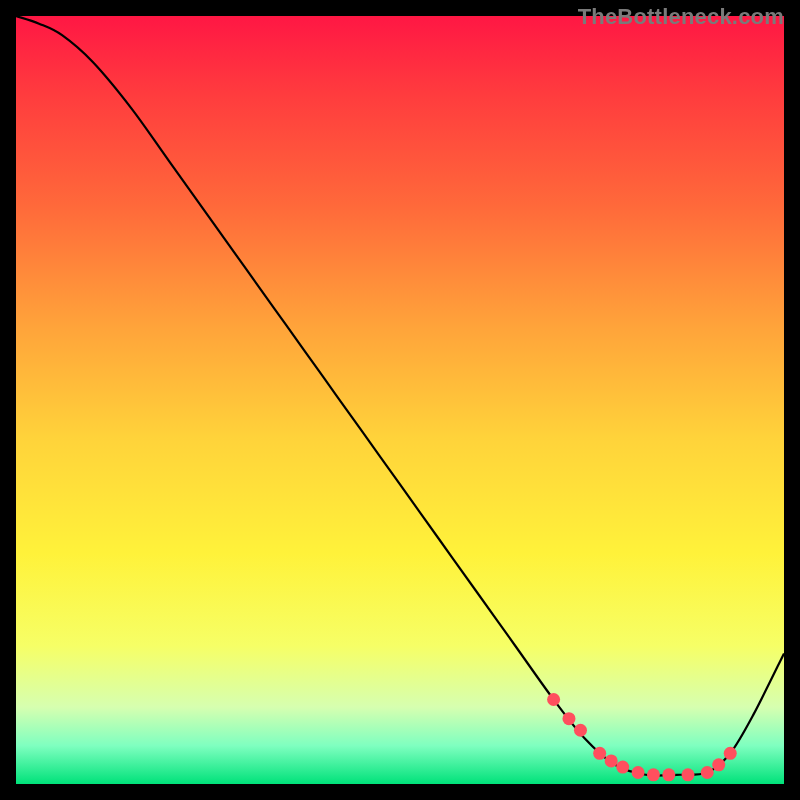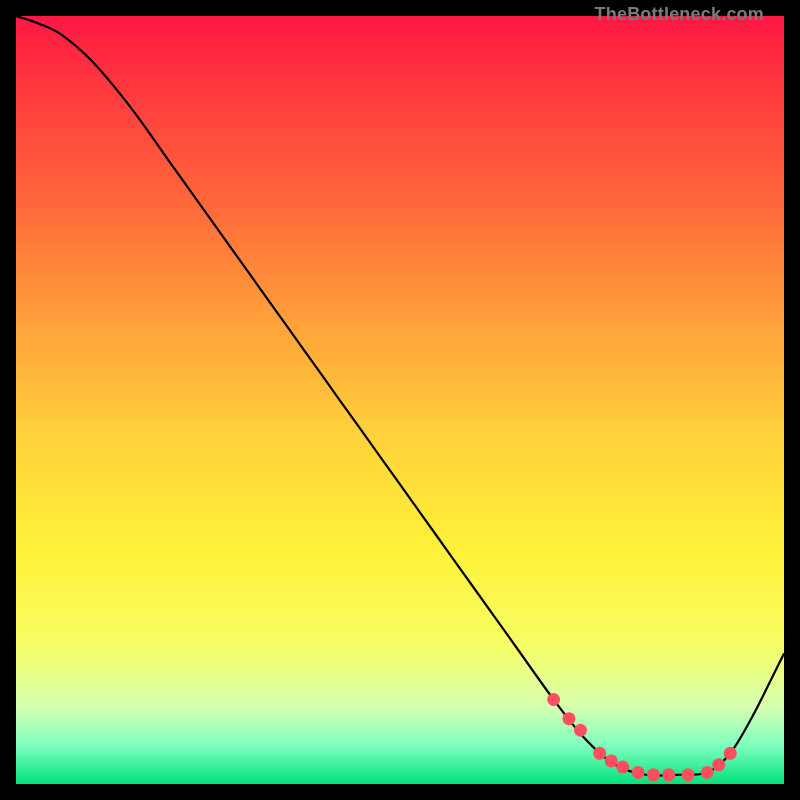--- a/index.html
+++ b/index.html
@@ -21,23 +21,23 @@
   .plot {
     position: absolute;
     left: 0;
     top: 0;
     width: 768px;
     height: 768px;
   }
   .attribution {
     position: absolute;
     top: 4px;
-    right: 36px;
+    right: 16px;
     font-family: Arial, Helvetica, sans-serif;
-    font-size: 18px;
+    font-size: 22px;
     font-weight: 600;
     color: #7a7a7a;
     letter-spacing: 0.2px;
   }
 </style>
 </head>
 <body>
 
 <div class="frame">
   <svg class="plot" viewBox="0 0 768 768">

